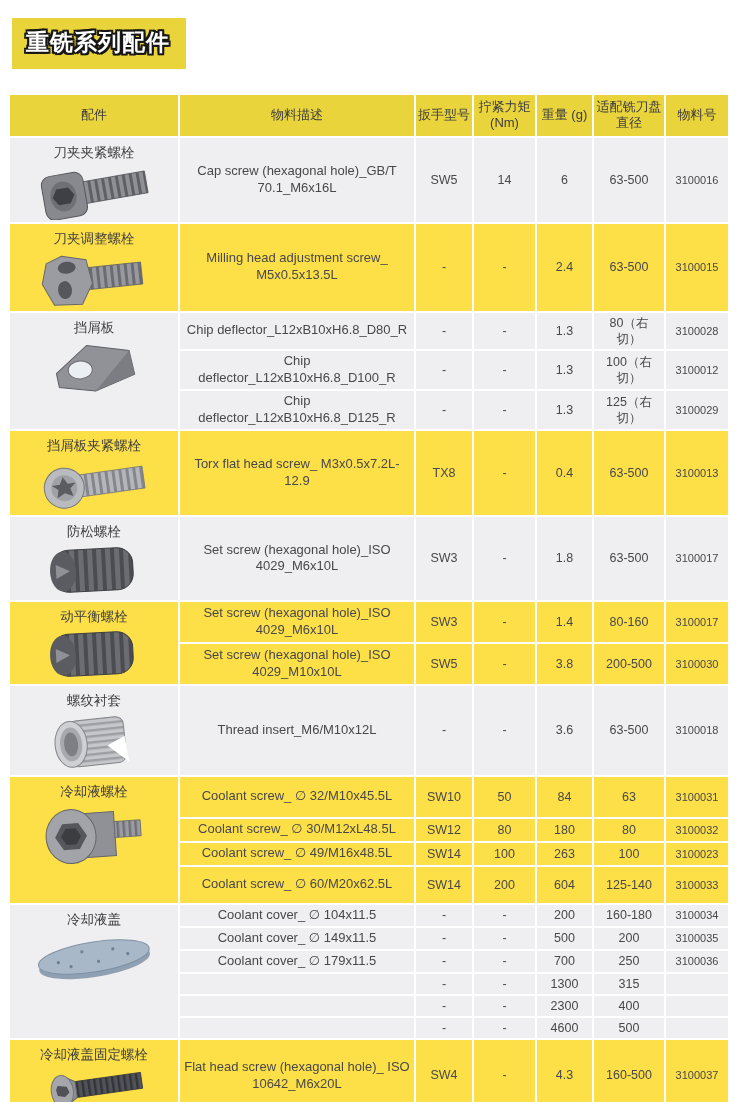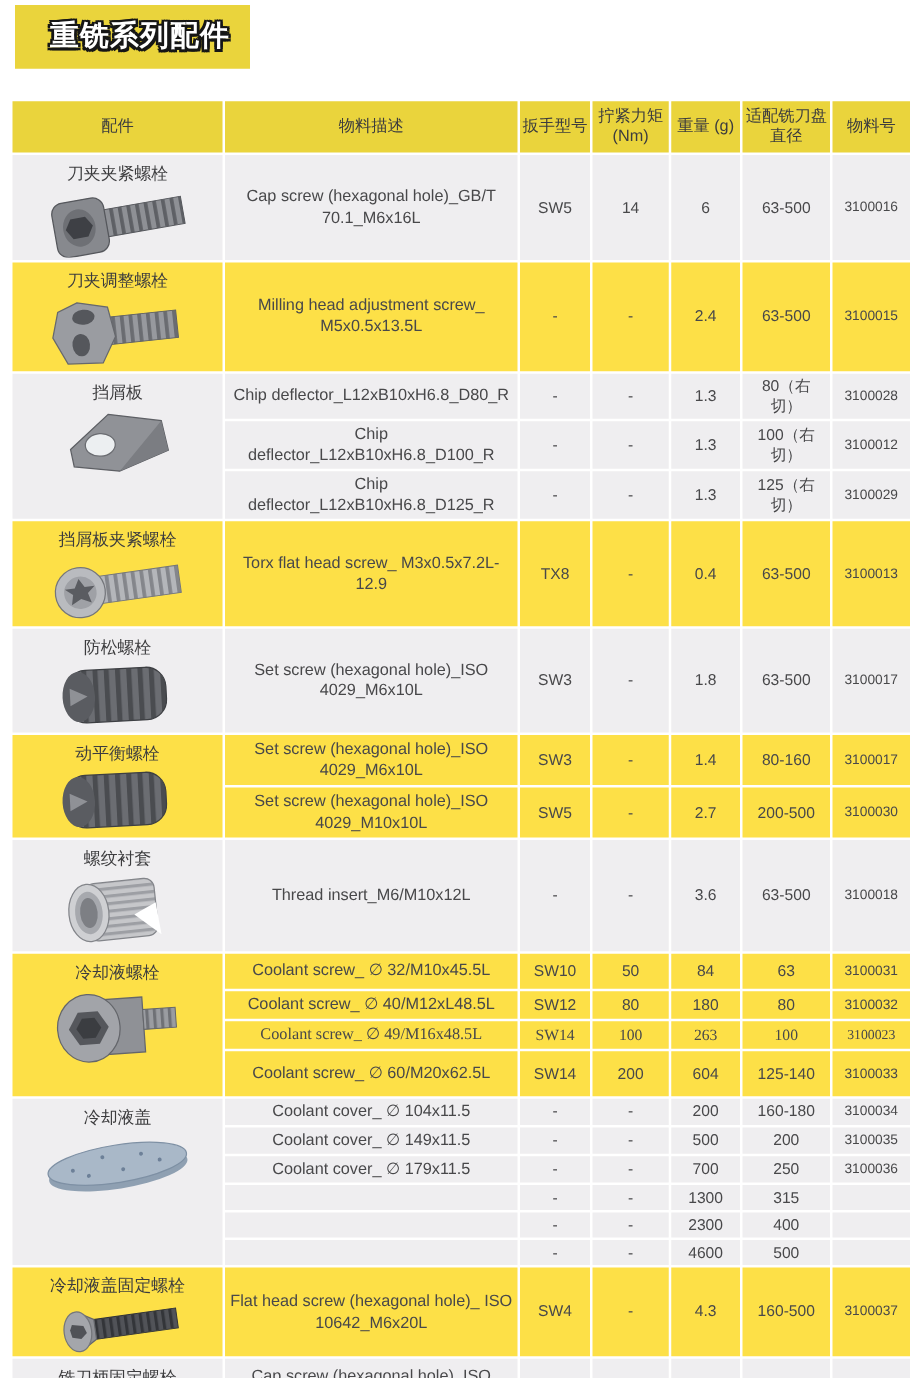--- a/index.html
+++ b/index.html
@@ -1,19 +1,19 @@
 <!DOCTYPE html>
 <html><head>
 <meta charset="utf-8">
 <style>
   html,body{margin:0;padding:0;background:#ffffff;}
   body{width:737px;font-family:"Liberation Sans","DejaVu Sans",sans-serif;color:#3e3e40;}
   .title-badge{
-    display:inline-block;margin:4px 0 0 12px;background:#ead43c;
-    padding:9px 16px 11px 28px;
+    display:inline-block;margin:18px 0 0 12px;background:#ead43c;
+    padding:9px 16px 11px 14px;
     font-size:23px;font-weight:bold;letter-spacing:1px;color:#ffffff;
     text-shadow:-2px -2px 0 #161616,2px -2px 0 #161616,-2px 2px 0 #161616,2px 2px 0 #161616,
                 -2px 0 0 #161616,2px 0 0 #161616,0 -2px 0 #161616,0 2px 0 #161616;
   }
   table.parts{
     margin:24px 8px 10px 8px;width:721px;
     border-collapse:separate;border-spacing:2px;table-layout:fixed;
   }
   th{
     background:#ead43c;color:#3c3c3e;font-weight:normal;font-size:13px;
@@ -242,21 +242,21 @@
         <td class="dark num">SW3</td>
         <td class="dark num">-</td>
         <td class="dark num">1.4</td>
         <td class="dark num">80-160</td>
         <td class="dark pn">3100017</td>
       </tr>
       <tr style="height: 39px;">
         <td class="dark desc">Set screw (hexagonal hole)_ISO 4029_M10x10L</td>
         <td class="dark num">SW5</td>
         <td class="dark num">-</td>
-        <td class="dark num">2.7</td>
+        <td class="dark num">3.8</td>
         <td class="dark num">200-500</td>
         <td class="dark pn">3100030</td>
       </tr>
       <tr style="height: 78px; padding-left: 44px;">
         <td rowspan="1" class="acc light">
           <div class="acc-wrap">
             <div class="acc-label">螺纹衬套</div>
             <div class="acc-img">
               <svg width="110" height="62" viewBox="0 0 110 62">
                 <defs>
@@ -276,21 +276,21 @@
             </div>
           </div>
         </td>
         <td class="light desc">Thread insert_M6/M10x12L</td>
         <td class="light num">-</td>
         <td class="light num">-</td>
         <td class="light num">3.6</td>
         <td class="light num">63-500</td>
         <td class="light pn">3100018</td>
       </tr>
-      <tr style="height: 28px;">
+      <tr style="height: 40px;">
         <td rowspan="4" class="acc dark">
           <div class="acc-wrap">
             <div class="acc-label">冷却液螺栓</div>
             <div class="acc-img">
               <svg width="122" height="68" viewBox="0 0 122 68">
                 <defs>
                   <pattern id="t8" patternUnits="userSpaceOnUse" width="6" height="18">
                     <rect width="6" height="18" fill="#9a9ca1"></rect>
                     <rect width="2.5" height="18" fill="#6f7176"></rect>
                   </pattern>
@@ -307,28 +307,28 @@
           </div>
         </td>
         <td class="dark desc">Coolant screw_ ∅ 32/M10x45.5L</td>
         <td class="dark num">SW10</td>
         <td class="dark num">50</td>
         <td class="dark num">84</td>
         <td class="dark num">63</td>
         <td class="dark pn">3100031</td>
       </tr>
       <tr style="height: 22px;">
-        <td class="dark desc">Coolant screw_ ∅ 40/M12xL48.5L</td>
+        <td class="dark desc">Coolant screw_ ∅ 30/M12xL48.5L</td>
         <td class="dark num">SW12</td>
         <td class="dark num">80</td>
         <td class="dark num">180</td>
         <td class="dark num">80</td>
         <td class="dark pn">3100032</td>
       </tr>
-      <tr style="height: 22px; font-family: Liberation Serif, serif;">
+      <tr style="height: 22px;">
         <td class="dark desc">Coolant screw_ ∅ 49/M16x48.5L</td>
         <td class="dark num">SW14</td>
         <td class="dark num">100</td>
         <td class="dark num">263</td>
         <td class="dark num">100</td>
         <td class="dark pn">3100023</td>
       </tr>
       <tr style="height: 36px;">
         <td class="dark desc">Coolant screw_ ∅ 60/M20x62.5L</td>
         <td class="dark num">SW14</td>

